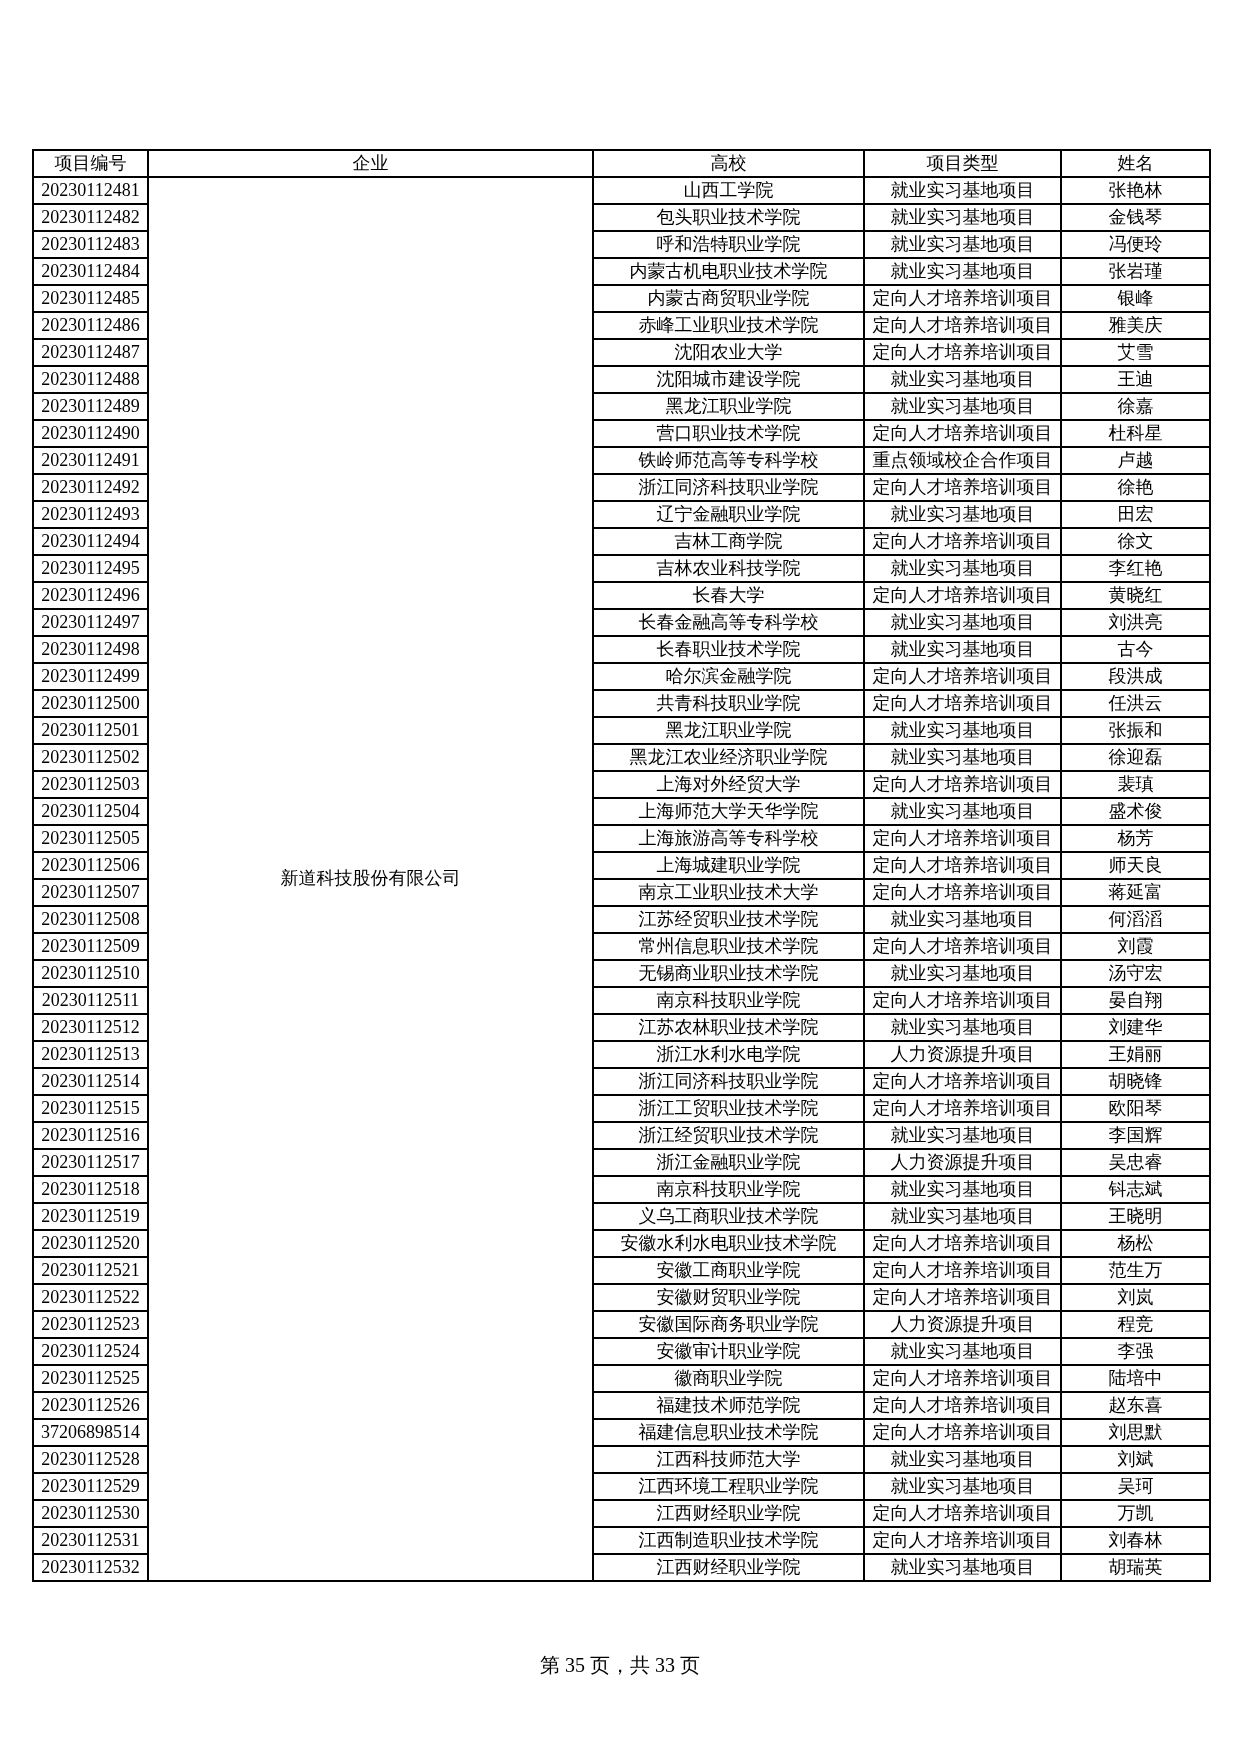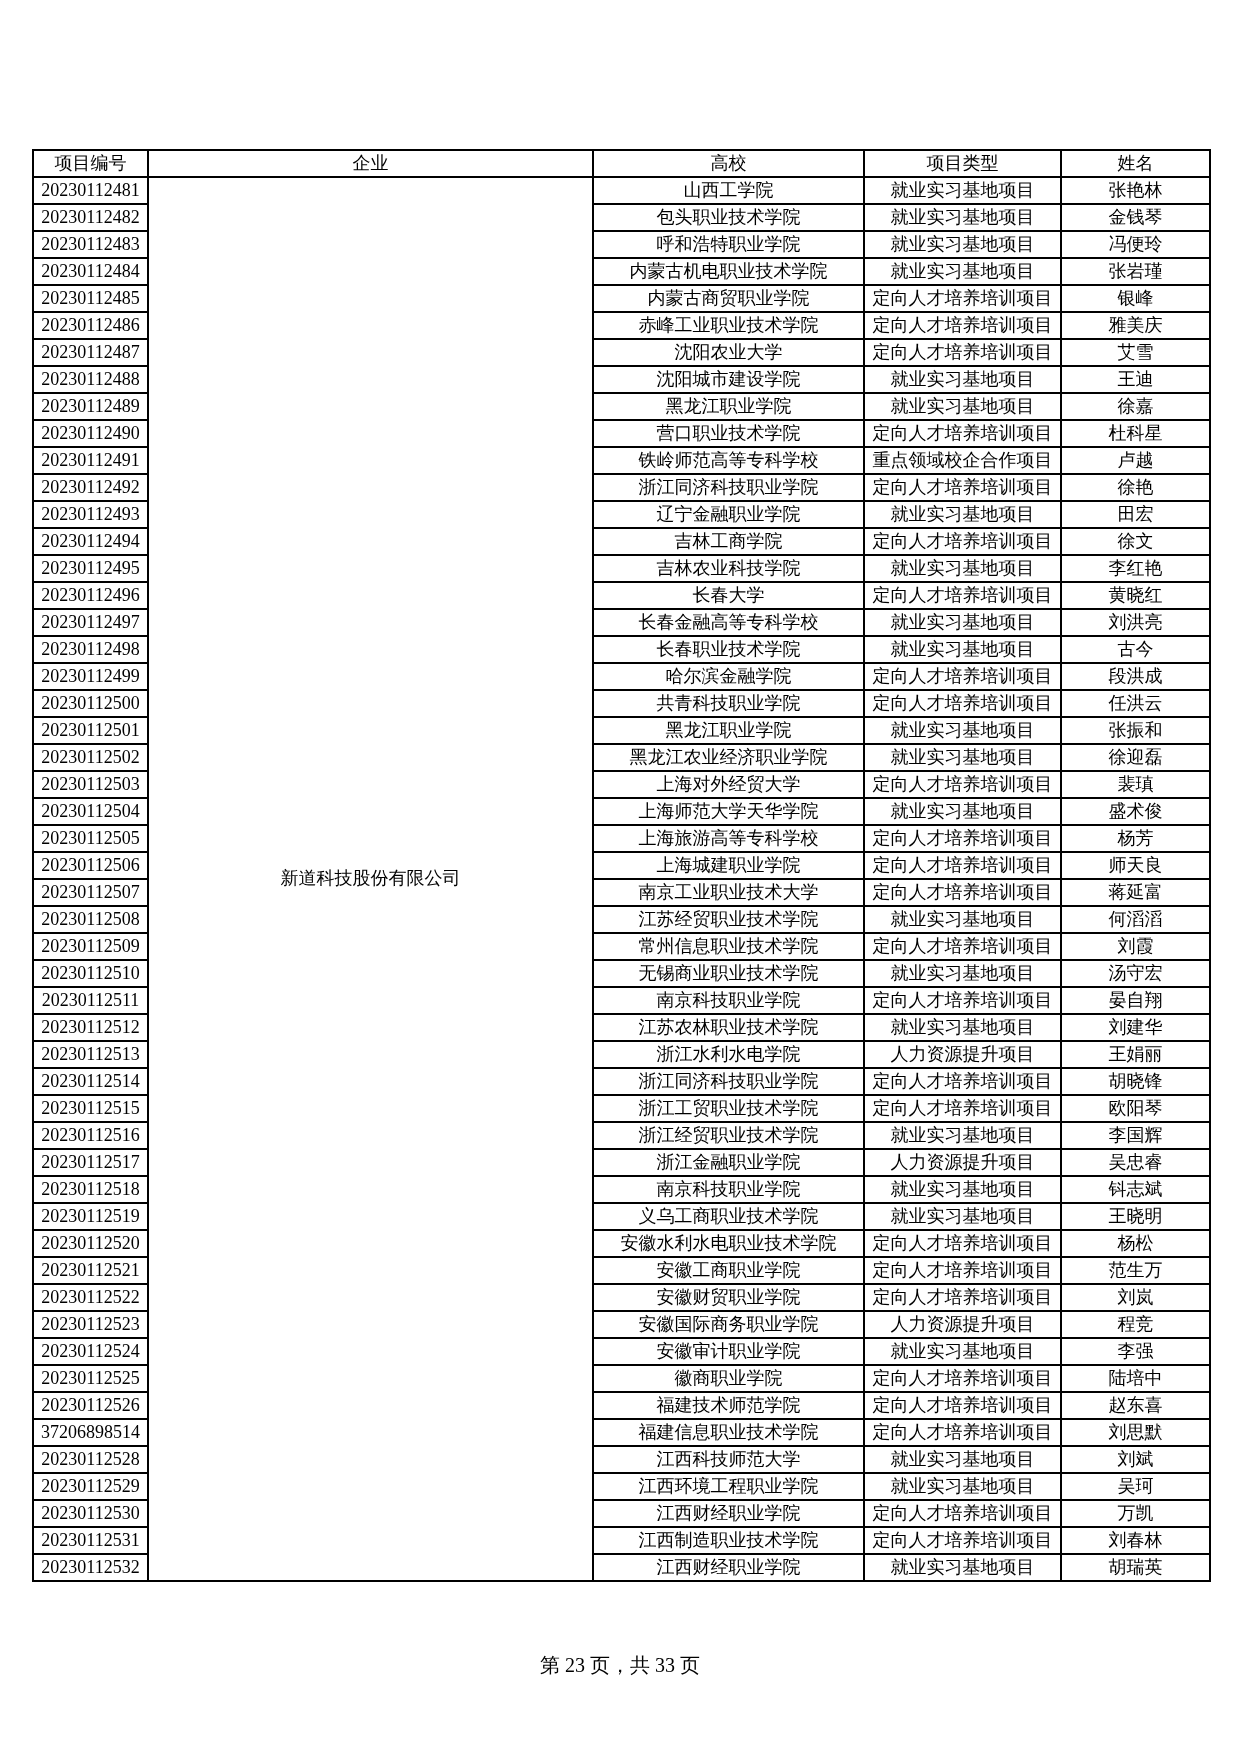--- a/index.html
+++ b/index.html
@@ -393,15 +393,15 @@
         </tr>
         <tr>
           <td>20230112532</td>
           <td>江西财经职业学院</td>
           <td class="type-cell">就业实习基地项目</td>
           <td>胡瑞英</td>
         </tr>
       </tbody>
   </table>
 
-  <div class="page-footer">第 23 页，共 33 页</div>
+  <div class="page-footer">第 35 页，共 33 页</div>
 
 </div>
 
 </body></html>

